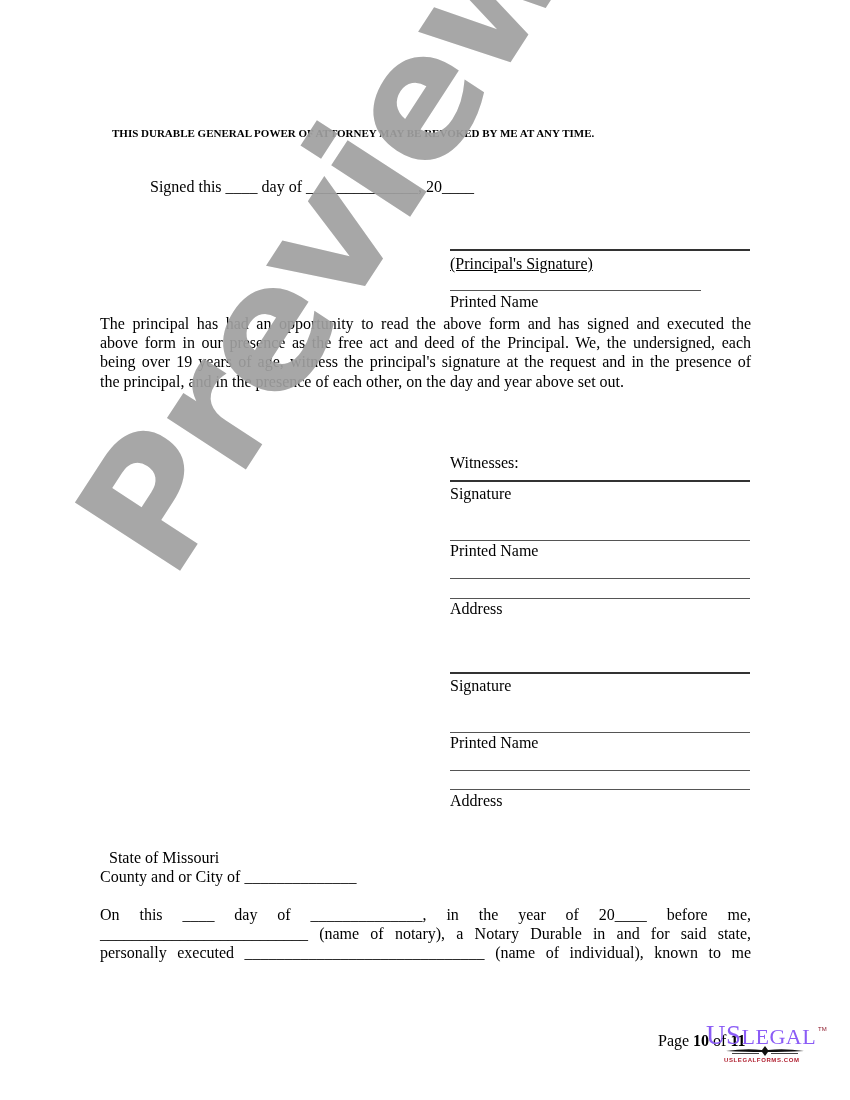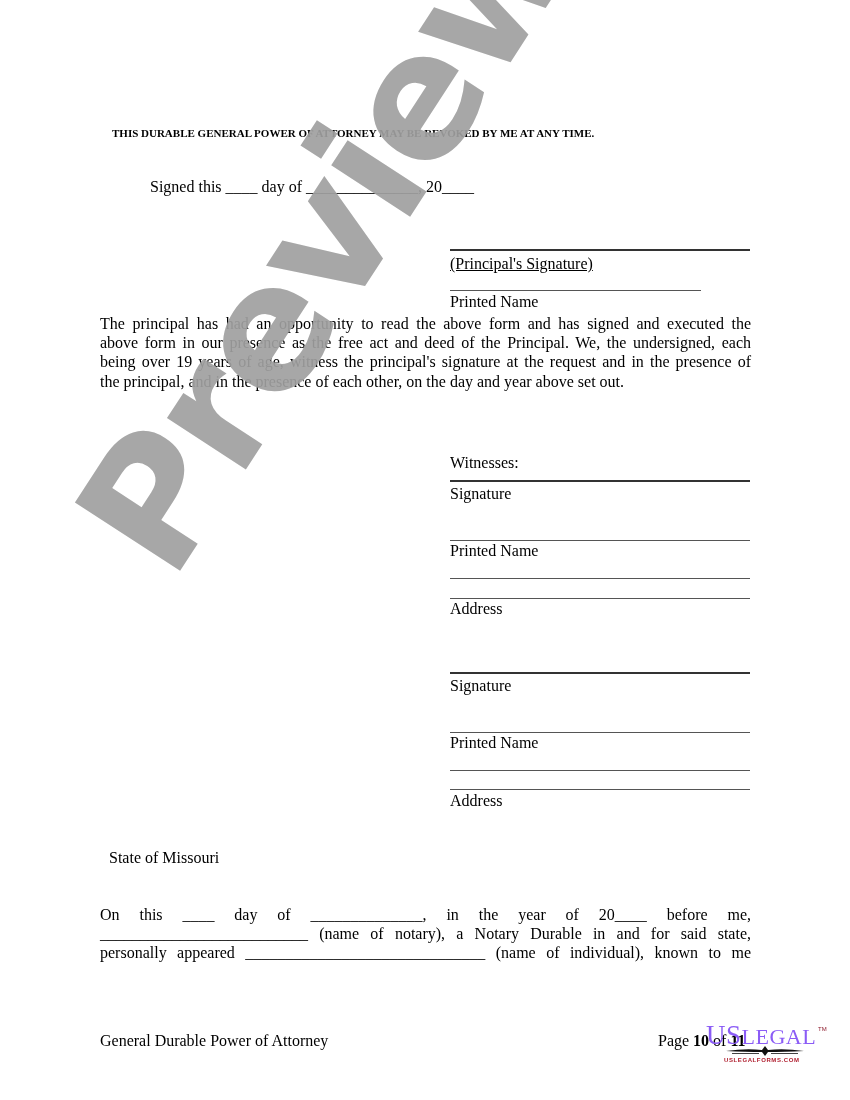--- a/index.html
+++ b/index.html
@@ -59,30 +59,30 @@
 
   <div class="solid" style="left:450px; top:672px; width:300px;"></div>
   <div class="t" style="left:450px; top:676px;">Signature</div>
   <div class="uline" style="left:450px; top:732px; width:300px;"></div>
   <div class="t" style="left:450px; top:733px;">Printed Name</div>
   <div class="uline" style="left:450px; top:770px; width:300px;"></div>
   <div class="uline" style="left:450px; top:789px; width:300px;"></div>
   <div class="t" style="left:450px; top:791px;">Address</div>
 
   <div class="t" style="left:100px; top:848px;margin-left:9px;">State of Missouri</div>
+  <div class="t" style="left:100px; top:867px;">County and or City of ______________</div>
 
   <div class="justify" style="top:905px;">
     <span class="jline">On this ____ day of ______________, in the year of 20____ before me,</span>
     <span class="jline">__________________________ (name of notary), a Notary Durable in and for said state,</span>
-    <span class="jline">personally appeared ______________________________ (name of individual), known to me</span>
+    <span class="jline">personally executed ______________________________ (name of individual), known to me</span>
   </div>
 
   <div class="watermark">Preview</div>
 
-  <div class="t footer-left">General Durable Power of Attorney</div>
   <div class="t footer-right"><span>Page </span><span class="bold">10</span><span> of </span><span class="bold">11</span></div>
 
   <div class="logo">
     <div class="logo-text"><span class="big">US</span><span>LEGAL</span></div>
     <div class="logo-tm">TM</div>
     <svg class="logo-emblem" viewBox="0 0 78 10">
       <path d="M0 5 Q20 2 36 4 L39 0 L42 4 Q58 2 78 5 Q58 6 42 6 L39 10 L36 6 Q20 6 0 5 Z" fill="#111"></path>
       <line x1="6" y1="7.5" x2="33" y2="7.5" stroke="#111" stroke-width="0.8"></line>
       <line x1="45" y1="7.5" x2="72" y2="7.5" stroke="#111" stroke-width="0.8"></line>
     </svg>

